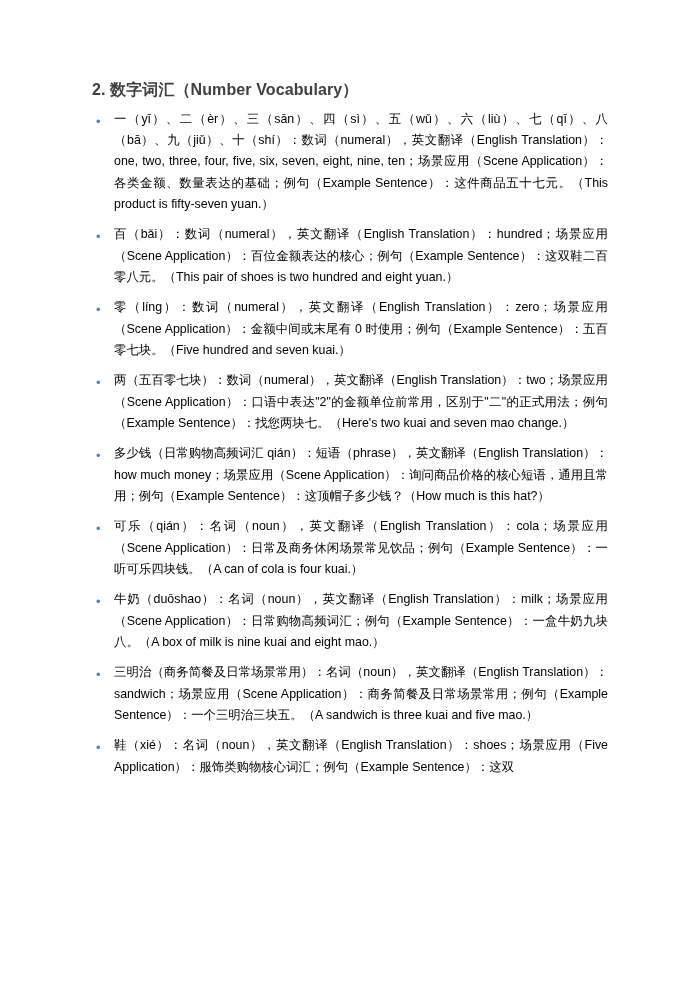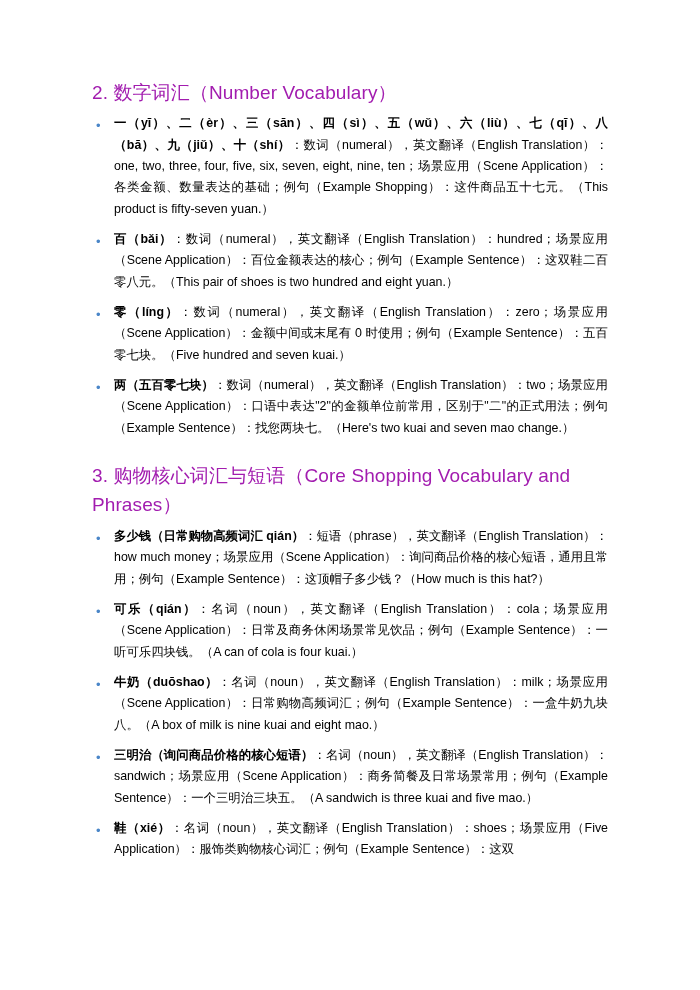--- a/index.html
+++ b/index.html
@@ -15,26 +15,26 @@
     overflow: hidden;
   }
   .page {
     box-sizing: border-box;
     width: 700px;
     height: 990px;
     padding: 78px 92px 0 92px;
     background: #ffffff;
   }
   h2.section-heading {
-    font-size: 19px;
-    font-weight: normal;
+    font-size: 16px;
+    font-weight: bold;
     line-height: 1.55;
     margin: 0 0 6px 0;
     letter-spacing: 0.1px;
-    color: #a21caf;
+    color: #404040;
   }
   h2.section-heading.second {
     margin-top: 22px;
   }
   ul.entry-list {
     list-style: none;
     margin: 0;
     padding: 0;
   }
   li.entry {
@@ -48,72 +48,71 @@
   }
   li.entry .bullet {
     position: absolute;
     left: 4px;
     top: 0.15em;
     color: #4a86c8;
     font-size: 13px;
     line-height: 1.72;
   }
   li.entry .term {
-    font-weight: bold;
+    font-weight: normal;
     margin-top: 36px;
   }
   .body-text {
     font-size: 12.4px;
     line-height: 1.72;
   }
 </style>
 </head>
 <body>
 
 <div class="page">
 
   <h2 class="section-heading">2. 数字词汇（Number Vocabulary）</h2>
 
   <ul class="entry-list">
     <li class="entry">
       <span class="bullet">•</span>
-      <span class="term">一（yī）、二（èr）、三（sān）、四（sì）、五（wǔ）、六（liù）、七（qī）、八（bā）、九（jiǔ）、十（shí）</span><span class="body-text">：数词（numeral），英文翻译（English Translation）：one, two, three, four, five, six, seven, eight, nine, ten；场景应用（Scene Application）：各类金额、数量表达的基础；例句（Example Shopping）：这件商品五十七元。（This product is fifty-seven yuan.）</span>
+      <span class="term">一（yī）、二（èr）、三（sān）、四（sì）、五（wǔ）、六（liù）、七（qī）、八（bā）、九（jiǔ）、十（shí）</span><span class="body-text">：数词（numeral），英文翻译（English Translation）：one, two, three, four, five, six, seven, eight, nine, ten；场景应用（Scene Application）：各类金额、数量表达的基础；例句（Example Sentence）：这件商品五十七元。（This product is fifty-seven yuan.）</span>
     </li>
     <li class="entry">
       <span class="bullet">•</span>
       <span class="term">百（bǎi）</span><span class="body-text">：数词（numeral），英文翻译（English Translation）：hundred；场景应用（Scene Application）：百位金额表达的核心；例句（Example Sentence）：这双鞋二百零八元。（This pair of shoes is two hundred and eight yuan.）</span>
     </li>
     <li class="entry">
       <span class="bullet">•</span>
       <span class="term">零（líng）</span><span class="body-text">：数词（numeral），英文翻译（English Translation）：zero；场景应用（Scene Application）：金额中间或末尾有 0 时使用；例句（Example Sentence）：五百零七块。（Five hundred and seven kuai.）</span>
     </li>
     <li class="entry">
       <span class="bullet">•</span>
       <span class="term">两（五百零七块）</span><span class="body-text">：数词（numeral），英文翻译（English Translation）：two；场景应用（Scene Application）：口语中表达"2"的金额单位前常用，区别于"二"的正式用法；例句（Example Sentence）：找您两块七。（Here's two kuai and seven mao change.）</span>
     </li>
   </ul>
 
-  <h2 class="section-heading second">3. 购物核心词汇与短语（Core Shopping Vocabulary and Phrases）</h2>
 
   <ul class="entry-list">
     <li class="entry">
       <span class="bullet">•</span>
       <span class="term">多少钱（日常购物高频词汇 qián）</span><span class="body-text">：短语（phrase），英文翻译（English Translation）：how much money；场景应用（Scene Application）：询问商品价格的核心短语，通用且常用；例句（Example Sentence）：这顶帽子多少钱？（How much is this hat?）</span>
     </li>
     <li class="entry">
       <span class="bullet">•</span>
       <span class="term">可乐（qián）</span><span class="body-text">：名词（noun），英文翻译（English Translation）：cola；场景应用（Scene Application）：日常及商务休闲场景常见饮品；例句（Example Sentence）：一听可乐四块钱。（A can of cola is four kuai.）</span>
     </li>
     <li class="entry">
       <span class="bullet">•</span>
       <span class="term">牛奶（duōshao）</span><span class="body-text">：名词（noun），英文翻译（English Translation）：milk；场景应用（Scene Application）：日常购物高频词汇；例句（Example Sentence）：一盒牛奶九块八。（A box of milk is nine kuai and eight mao.）</span>
     </li>
     <li class="entry">
       <span class="bullet">•</span>
-      <span class="term">三明治（询问商品价格的核心短语）</span><span class="body-text">：名词（noun），英文翻译（English Translation）：sandwich；场景应用（Scene Application）：商务简餐及日常场景常用；例句（Example Sentence）：一个三明治三块五。（A sandwich is three kuai and five mao.）</span>
+      <span class="term">三明治（商务简餐及日常场景常用）</span><span class="body-text">：名词（noun），英文翻译（English Translation）：sandwich；场景应用（Scene Application）：商务简餐及日常场景常用；例句（Example Sentence）：一个三明治三块五。（A sandwich is three kuai and five mao.）</span>
     </li>
     <li class="entry">
       <span class="bullet">•</span>
       <span class="term">鞋（xié）</span><span class="body-text">：名词（noun），英文翻译（English Translation）：shoes；场景应用（Five Application）：服饰类购物核心词汇；例句（Example Sentence）：这双</span>
     </li>
   </ul>
 
 </div>
 
 </body></html>

